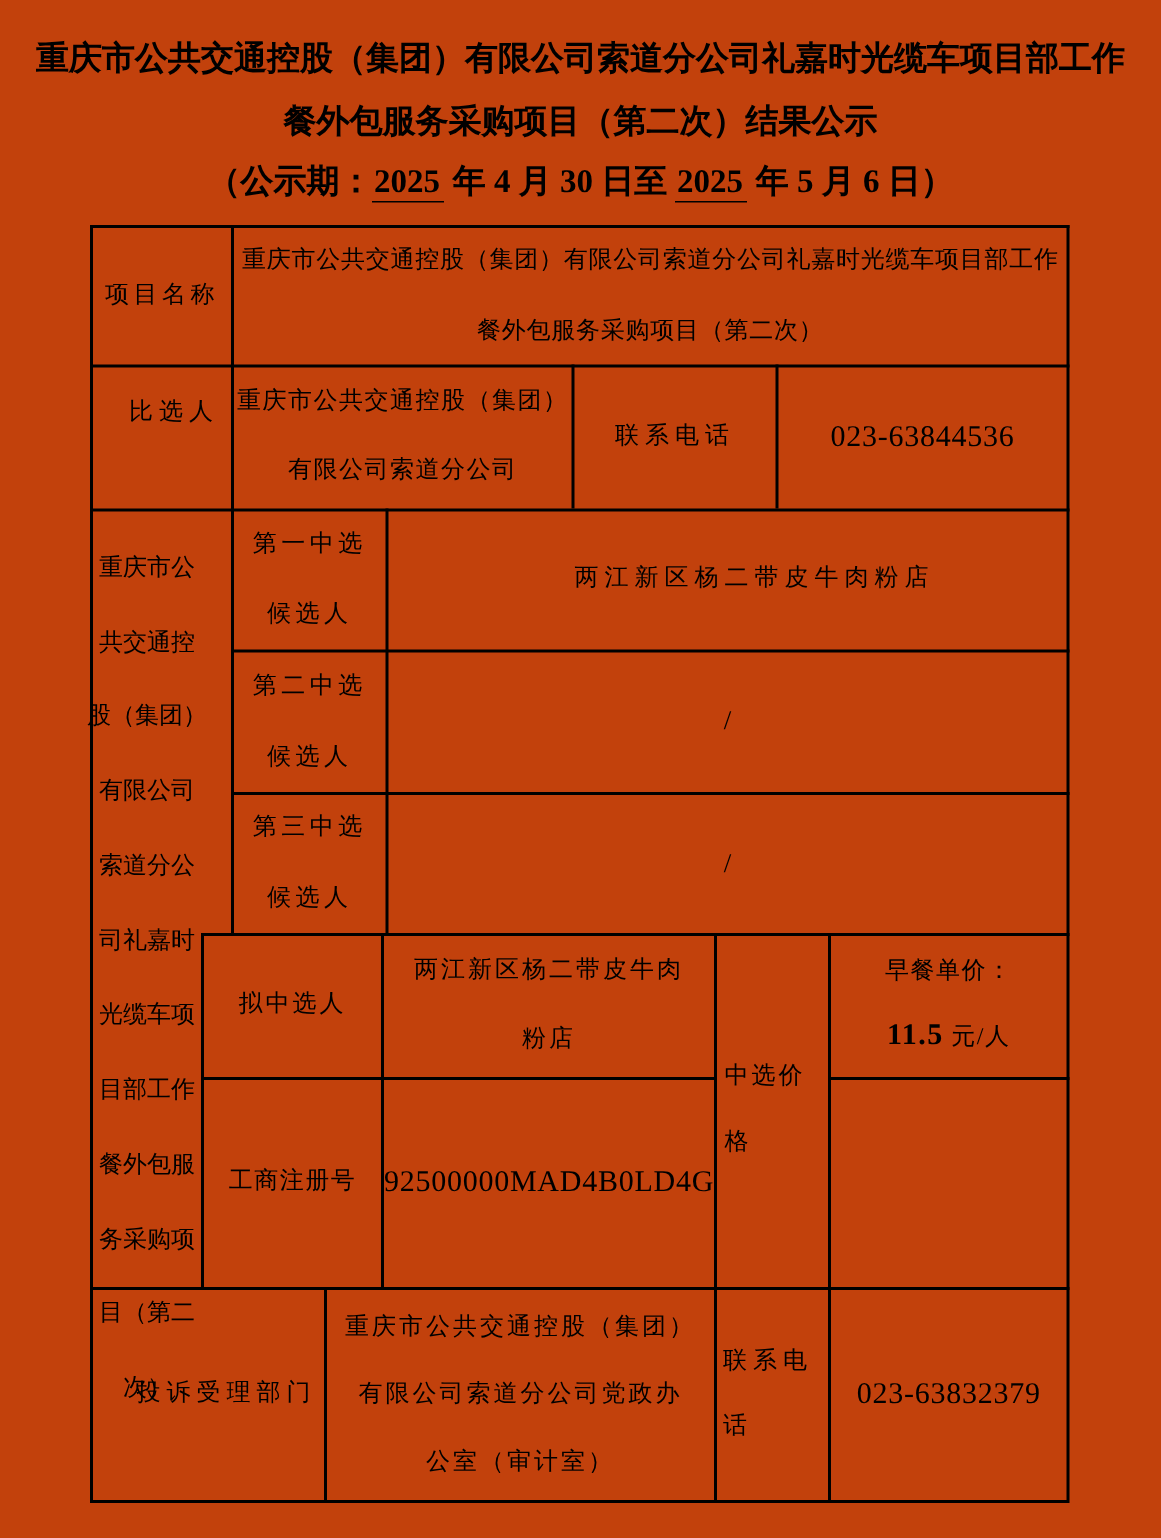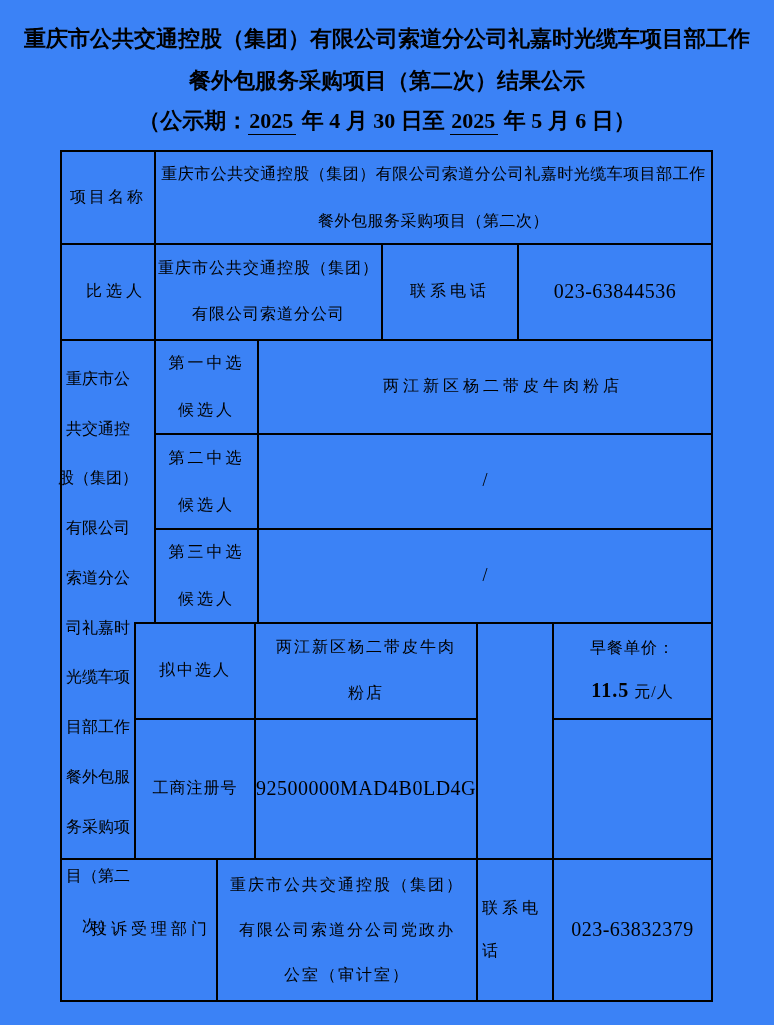--- a/index.html
+++ b/index.html
@@ -1,17 +1,17 @@
 <!DOCTYPE html>
 <html><head>
 <meta charset="utf-8">
 <style>
   html,body{margin:0;padding:0;background:#fff;}
   .page{
-    position:relative;width:774px;height:1025px;background:#3b82f6;
+    position:relative;width:774px;height:1025px;background:#c2410c;
     color:#000;font-family:"Liberation Serif",serif;overflow:hidden;
   }
   
   .vl,.hl{position:absolute;background:#000;}
   .vl{width:2px;}
   .hl{height:2px;}
   
   .cell{
     position:absolute;display:flex;flex-direction:column;
     align-items:center;justify-content:center;text-align:center;
@@ -80,21 +80,21 @@
   <div class="hl" style="left:60px;top:1000px;width:653px"></div>
 
   <div class="cell ls3" style="left:61px;top:150px;width:94px;height:93px">
     <span class="ln">项目名称</span>
   </div>
   <div class="cell ls05 lh47" style="left:155px;top:150px;width:557px;height:93px">
     <span class="ln">重庆市公共交通控股（集团）有限公司索道分公司礼嘉时光缆车项目部工作</span>
     <span class="ln">餐外包服务采购项目（第二次）</span>
   </div>
 
-  <div class="cell ls4" style="left:61px;top:243px;width:110px;height:96px">
+  <div class="cell ls4" style="left:61px;top:227px;width:110px;height:96px">
     <span class="ln">比选人</span>
   </div>
   <div class="cell ls1 lh46" style="left:155px;top:243px;width:227px;height:96px">
     <span class="ln">重庆市公共交通控股（集团）</span>
     <span class="ln">有限公司索道分公司</span>
   </div>
   <div class="cell ls4" style="left:382px;top:243px;width:136px;height:96px">
     <span class="ln">联系电话</span>
   </div>
   <div class="cell" style="left:518px;top:243px;width:194px;height:96px">
@@ -148,20 +148,24 @@
     <span class="ln">粉店</span>
   </div>
 
   <div class="cell ls1" style="left:135px;top:718px;width:120px;height:140px">
     <span class="ln">工商注册号</span>
   </div>
   <div class="cell" style="left:255px;top:718px;width:222px;height:140px">
     <span class="ln num">92500000MAD4B0LD4G</span>
   </div>
 
+  <div class="cell ls2 lh44 leftalign" style="left:477px;top:622px;width:76px;height:236px;padding-left:6px;box-sizing:border-box">
+    <span class="ln">中选价</span>
+    <span class="ln">格</span>
+  </div>
 
   <div class="cell ls1 lh42" style="left:553px;top:622px;width:159px;height:96px">
     <span class="ln">早餐单价：</span>
     <span class="ln"><span class="numb">11.5</span><span> 元/人</span></span>
   </div>
 
 
   <div class="cell ls4" style="left:61px;top:858px;width:180px;height:142px">
     <span class="ln">投诉受理部门</span>
   </div>

